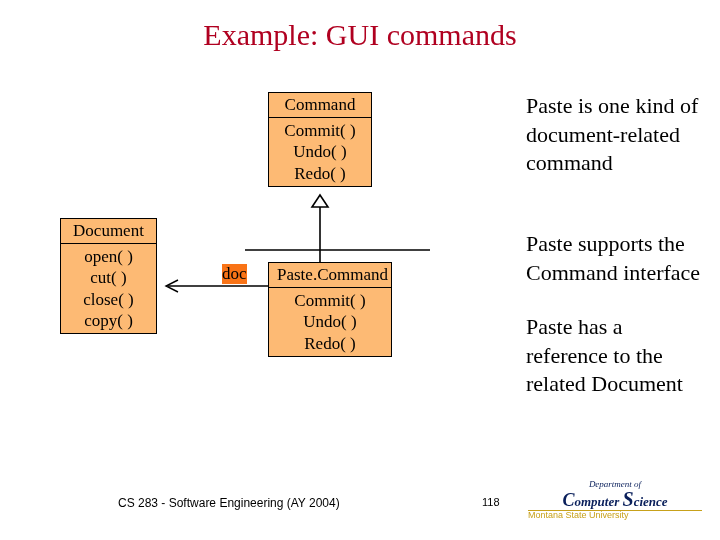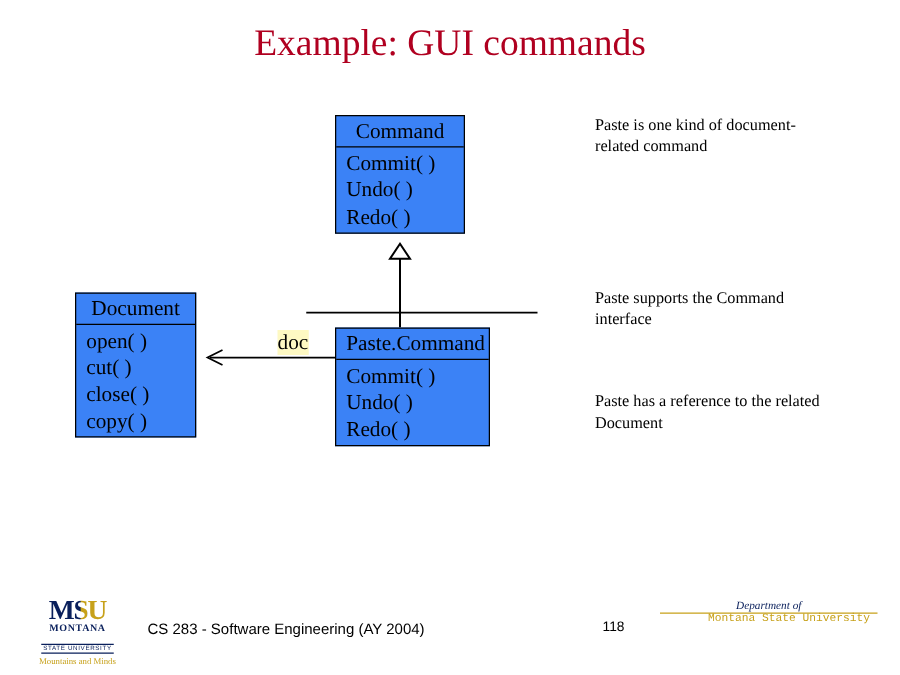--- a/index.html
+++ b/index.html
@@ -25,57 +25,58 @@
   }
   .diagram {
     position: absolute;
     top: 80px;
     left: 60px;
     width: 430px;
     height: 330px;
   }
   .uml {
     position: absolute;
-    background: #3b82f6;
+    background: #fdba74;
     border: 1.6px solid #000;
     font-size: 17px;
   }
   .uml .head {
     border-bottom: 1.6px solid #000;
     padding: 2px 8px;
     text-align: center;
     white-space: nowrap;
   }
   .uml .body {
     padding: 2px 8px;
     line-height: 1.25;
+    text-align: center;
   }
   .uml .body div { white-space: nowrap; }
 
   
   .cmd { left: 208px; top: 12px; width: 102px; }
   
   .pcmd { left: 208px; top: 182px; width: 122px; }
   
-  .doc { left: 0px; top: 154px; width: 95px; }
+  .doc { left: 0px; top: 138px; width: 95px; }
 
   svg.conn { position: absolute; left: 0; top: 0; width: 430px; height: 330px; pointer-events: none; }
   .docLabel {
     position: absolute;
     left: 162px;
     top: 184px;
     font-size: 17px;
-    background: #fef9c3;
+    background: #f97316;
   }
 
   .notes {
     position: absolute;
-    left: 476px;
+    left: 526px;
     width: 180px;
-    font-size: 13px;
+    font-size: 22px;
     line-height: 1.3;
   }
   .note1 { top: 92px; }
   .note2 { top: 230px; }
   .note3 { top: 313px; }
 
   .footer {
     position: absolute;
     left: 0; right: 0; bottom: 16px;
     height: 46px;
@@ -164,24 +165,24 @@
     color: #091f5b;
   }
   .cs-logo .big .c1 { font-size: 18px; }
   .cs-logo .big .r  { font-size: 13px; }
   .cs-logo .big .c2 { font-size: 20px; }
   .cs-logo .ul {
     border-top: 1px solid #c7a11a;
     margin-top: 1px;
   }
   .cs-logo .sub {
-    font-family: Liberation Mono, monospace;
+    font-family: Liberation Sans, sans-serif;
     font-size: 9px;
     color: #c7a11a;
-    text-align: right;
+    text-align: left;
     padding-right: 6px;
   }
 </style>
 </head>
 <body>
 
 <div class="title">Example: GUI commands</div>
 
 <div class="diagram">
   <svg class="conn" viewBox="0 0 430 330">
@@ -224,30 +225,25 @@
   </div>
 
   <div class="docLabel">doc</div>
 </div>
 
 <div class="notes note1">Paste is one kind of document-related command</div>
 <div class="notes note2">Paste supports the Command interface</div>
 <div class="notes note3">Paste has a reference to the related Document</div>
 
 <div class="footer">
-  <div class="msu-logo">
-    <div class="m">
-      <span>M</span><span class="half">S</span><span style="color:#c7a11a">U</span>
-    </div>
-    <div class="t1">MONTANA</div>
-    <div><span class="t2">STATE UNIVERSITY</span></div>
-    <div class="t3">Mountains and Minds</div>
-  </div>
 
   <div class="course">CS 283 - Software Engineering (AY 2004)</div>
   <div class="pagenum">118</div>
 
   <div class="cs-logo">
     <div class="dept">Department of</div>
+    <div class="big">
+      <span class="c1">C</span><span class="r">omputer </span><span class="c2">S</span><span class="r">cience</span>
+    </div>
     <div class="ul"></div>
     <div class="sub">Montana State University</div>
   </div>
 </div>
 
 </body></html>

